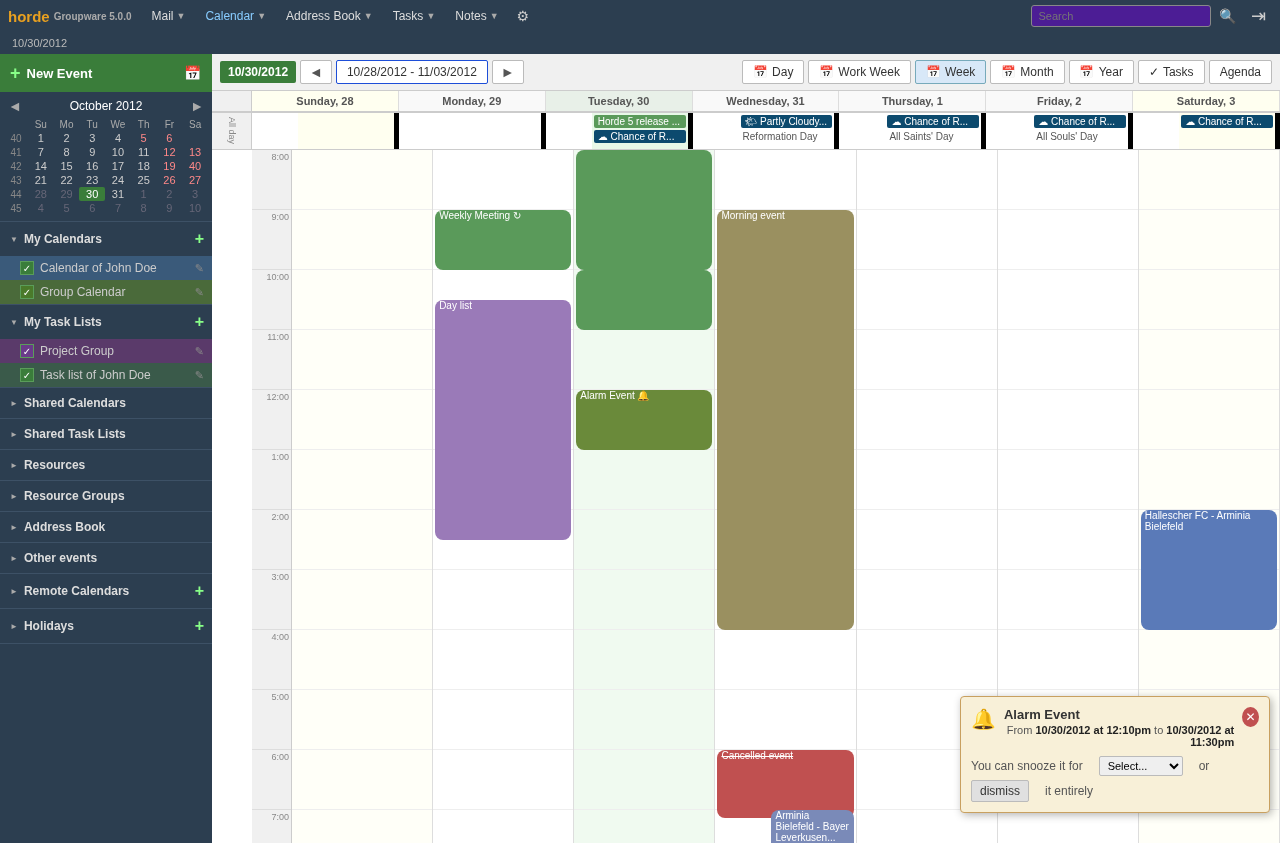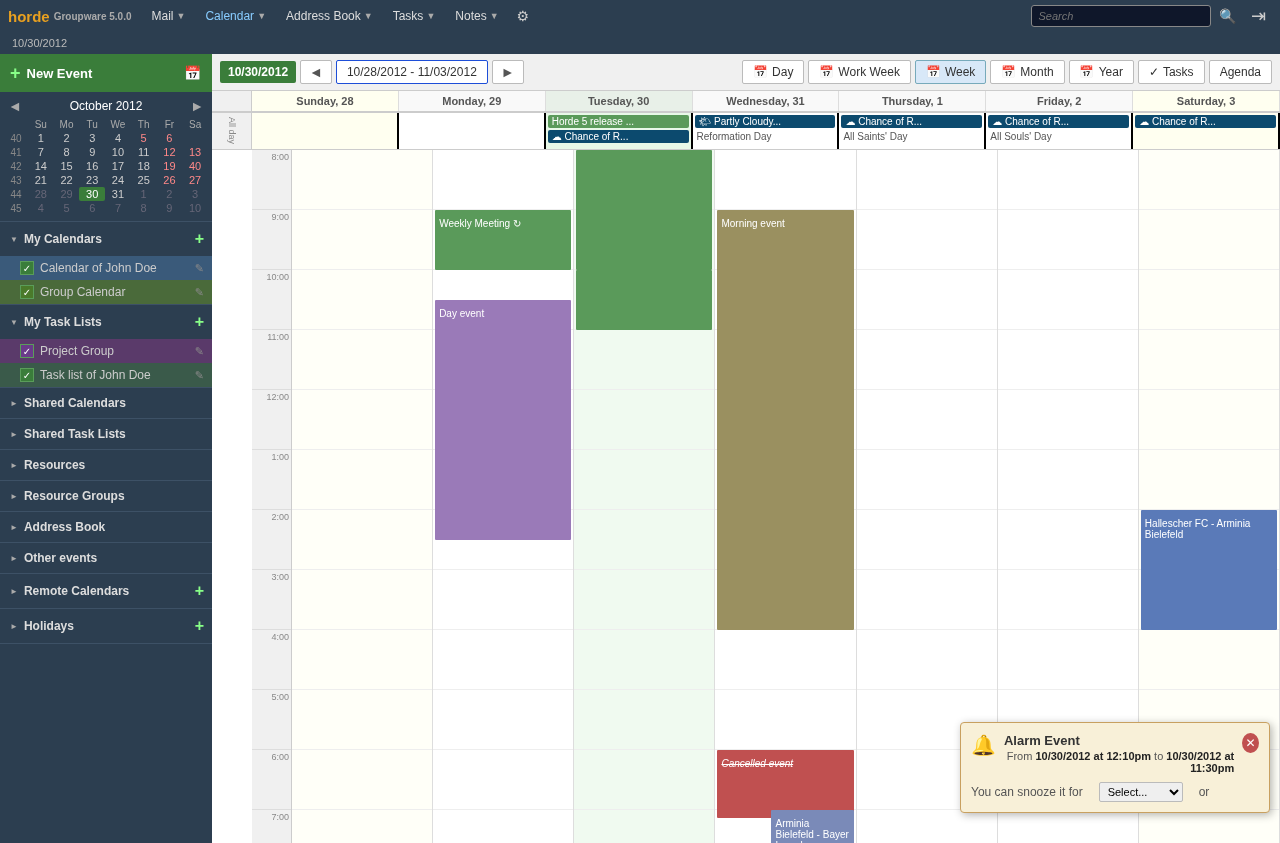--- a/index.html
+++ b/index.html
@@ -24,29 +24,28 @@
       cursor: pointer;
       display: flex;
       align-items: center;
       gap: 3px;
       border-radius: 3px;
     }
     .nav-item.active { color: #fff; }
     .nav-item .arrow { font-size: 9px; color: #aaa; }
     #topbar .spacer { flex: 1; }
     #search-box {
-      background: #0f172a;
+      background: #4c1d95;
       border: 1px solid #888;
       border-radius: 3px;
       height: 22px;
       width: 180px;
       padding: 0 6px;
       font-size: 11px;
       color: #999;
-      font-style: italic;
     }
     .search-btn {
       background: none;
       border: none;
       color: #ccc;
       cursor: pointer;
       font-size: 14px;
       padding: 2px 4px;
     }
     .settings-btn {
@@ -302,23 +301,24 @@
       font-size: 9px;
       color: #888;
       display: flex;
       align-items: center;
       justify-content: center;
       writing-mode: vertical-rl;
       text-orientation: mixed;
     }
     .allday-cell {
       flex: 1;
-      border-right: 2px solid #000000;
+      border-right: 5px solid #000000;
       padding: 2px;
       min-height: 36px;
+      margin-left: 46px;
     }
     .allday-cell.today { background: #e8f8e8; }
     .allday-cell.weekend { background: #fffff0; }
 
     
     #time-grid-scroll {
       flex: 1;
       overflow-y: auto;
       overflow-x: hidden;
       margin-left: 40px;
@@ -349,22 +349,22 @@
     .day-col.today { background: #f0faf0; }
     .day-col.weekend { background: #fffff8; }
     .hour-slot {
       height: 60px;
       border-bottom: 1px solid #eee;
     }
 
     
     .event {
       position: absolute;
-      border-radius: 1px;
-      padding: 8px 4px;
+      border-radius: 8px;
+      padding: 0 4px;
       font-size: 10px;
       overflow: hidden;
       cursor: pointer;
       left: 2px;
       right: 2px;
       z-index: 2;
     }
     .event.green { background: #5a9a5a; color: #fff; }
     .event.purple { background: #9a7ab8; color: #fff; }
     .event.olive { background: #7a8a3a; color: #fff; }
@@ -797,21 +797,21 @@
             <div class="hour-slot"></div>
             <div class="hour-slot"></div>
             <div class="hour-slot"></div>
             <div class="hour-slot"></div>
 
             <div class="event green" style="top:60px; height:60px;">
               Weekly Meeting ↻
             </div>
 
             <div class="event purple" style="top:150px; height:240px;">
-              Day event
+              Day list
             </div>
           </div>
 
           <div class="day-col today" style="position:relative;">
             <div class="hour-slot"></div>
             <div class="hour-slot"></div>
             <div class="hour-slot"></div>
             <div class="hour-slot"></div>
             <div class="hour-slot"></div>
             <div class="hour-slot"></div>
@@ -819,41 +819,44 @@
             <div class="hour-slot"></div>
             <div class="hour-slot"></div>
             <div class="hour-slot"></div>
             <div class="hour-slot"></div>
             <div class="hour-slot"></div>
 
             <div class="event green" style="top:0px; height:120px; background:#5a9a5a;"></div>
 
             <div class="event green" style="top:120px; height:60px; background:#5a9a5a;"></div>
 
+            <div class="event olive" style="top:240px; height:60px; background:#6a8a3a;">
+              Alarm Event 🔔
+            </div>
           </div>
 
           <div class="day-col" style="position:relative;">
             <div class="hour-slot"></div>
             <div class="hour-slot"></div>
             <div class="hour-slot"></div>
             <div class="hour-slot"></div>
             <div class="hour-slot"></div>
             <div class="hour-slot"></div>
             <div class="hour-slot"></div>
             <div class="hour-slot"></div>
             <div class="hour-slot"></div>
             <div class="hour-slot"></div>
             <div class="hour-slot"></div>
             <div class="hour-slot"></div>
 
             <div class="event tan" style="top:60px; height:420px; background:#9a9060;">
               Morning event
             </div>
 
-            <div class="event red strikethrough" style="top:600px; height:68px; background:#c05050;font-style:italic;">
+            <div class="event red strikethrough" style="top:600px; height:68px; background:#c05050;">
               <span class="event-title">Cancelled event</span>
             </div>
 
             <div class="event blue" style="top:660px; height:120px; background:#7a8ab8; left:40%; right:2px;">
               Arminia Bielefeld - Bayer Leverkusen...
             </div>
           </div>
 
           <div class="day-col">
             <div class="hour-slot"></div>
@@ -931,13 +934,17 @@
     <select>
       <option>Select...</option>
       <option>5 minutes</option>
       <option>10 minutes</option>
       <option>15 minutes</option>
       <option>30 minutes</option>
       <option>1 hour</option>
     </select>
     <span>or</span>
   </div>
+  <div class="snooze-row" style="margin-top:4px;">
+    <button class="dismiss-btn">dismiss</button>
+    <span>it entirely</span>
+  </div>
 </div>
 
 </body></html>

